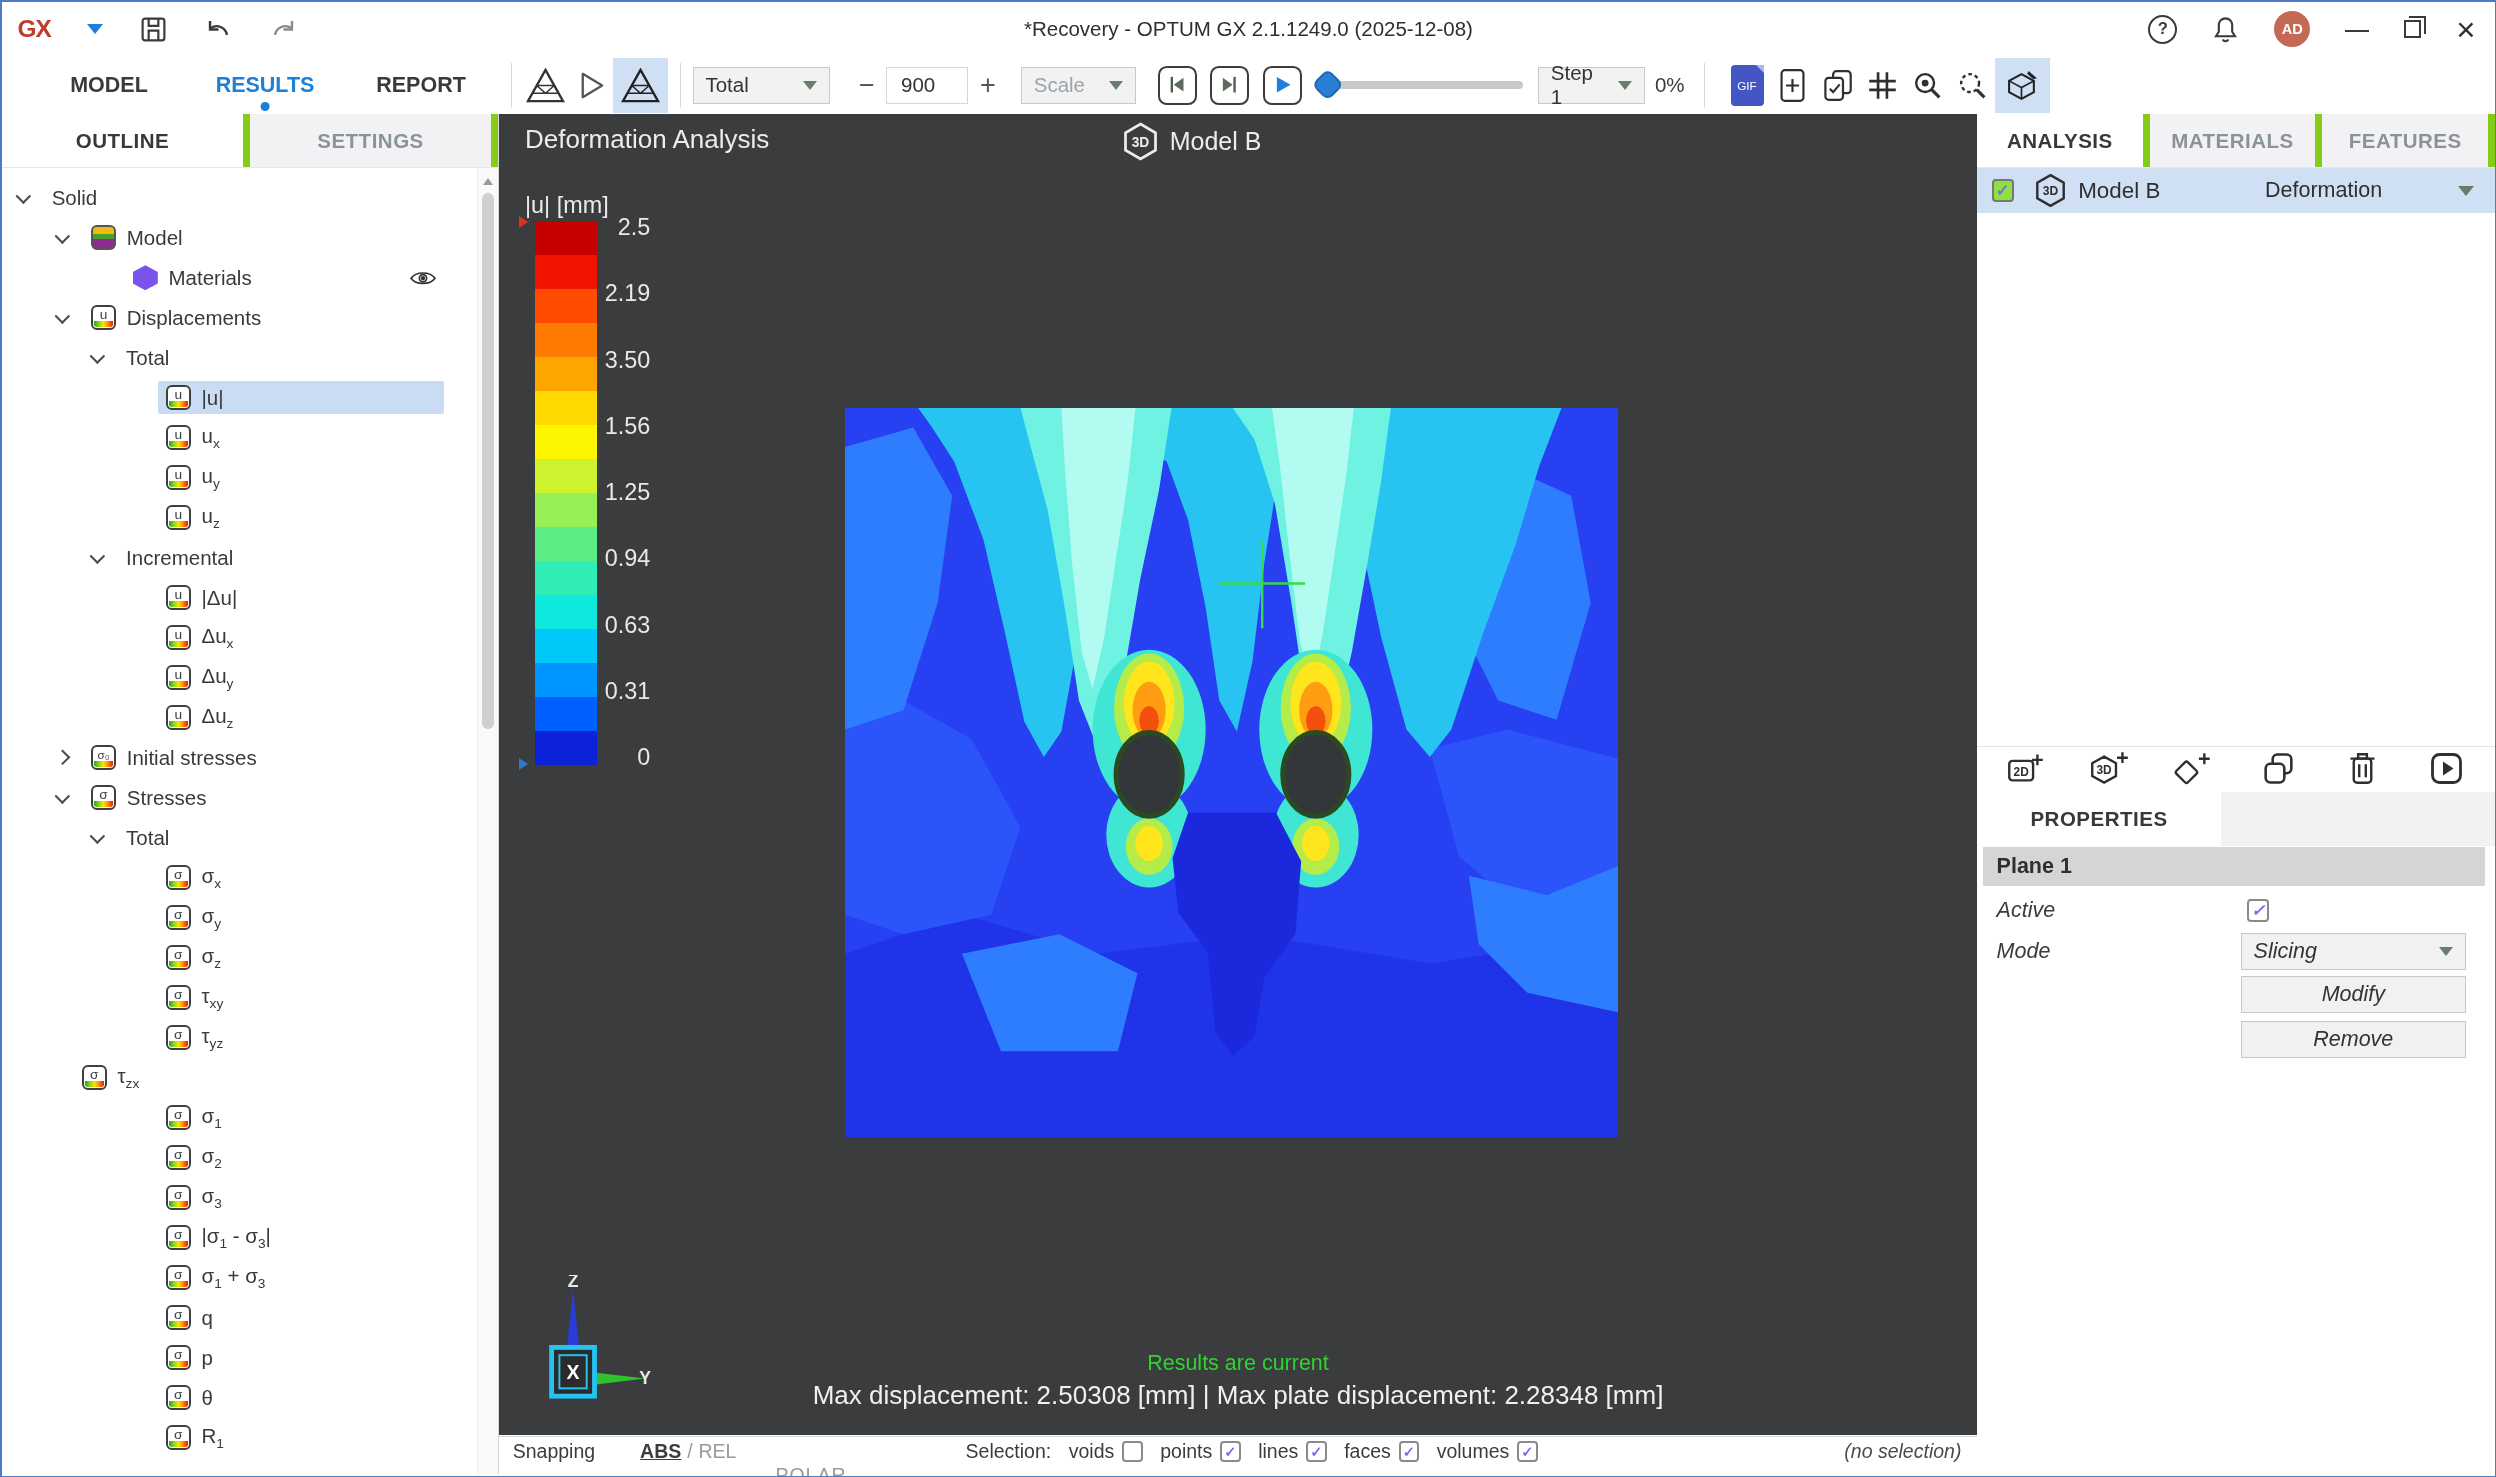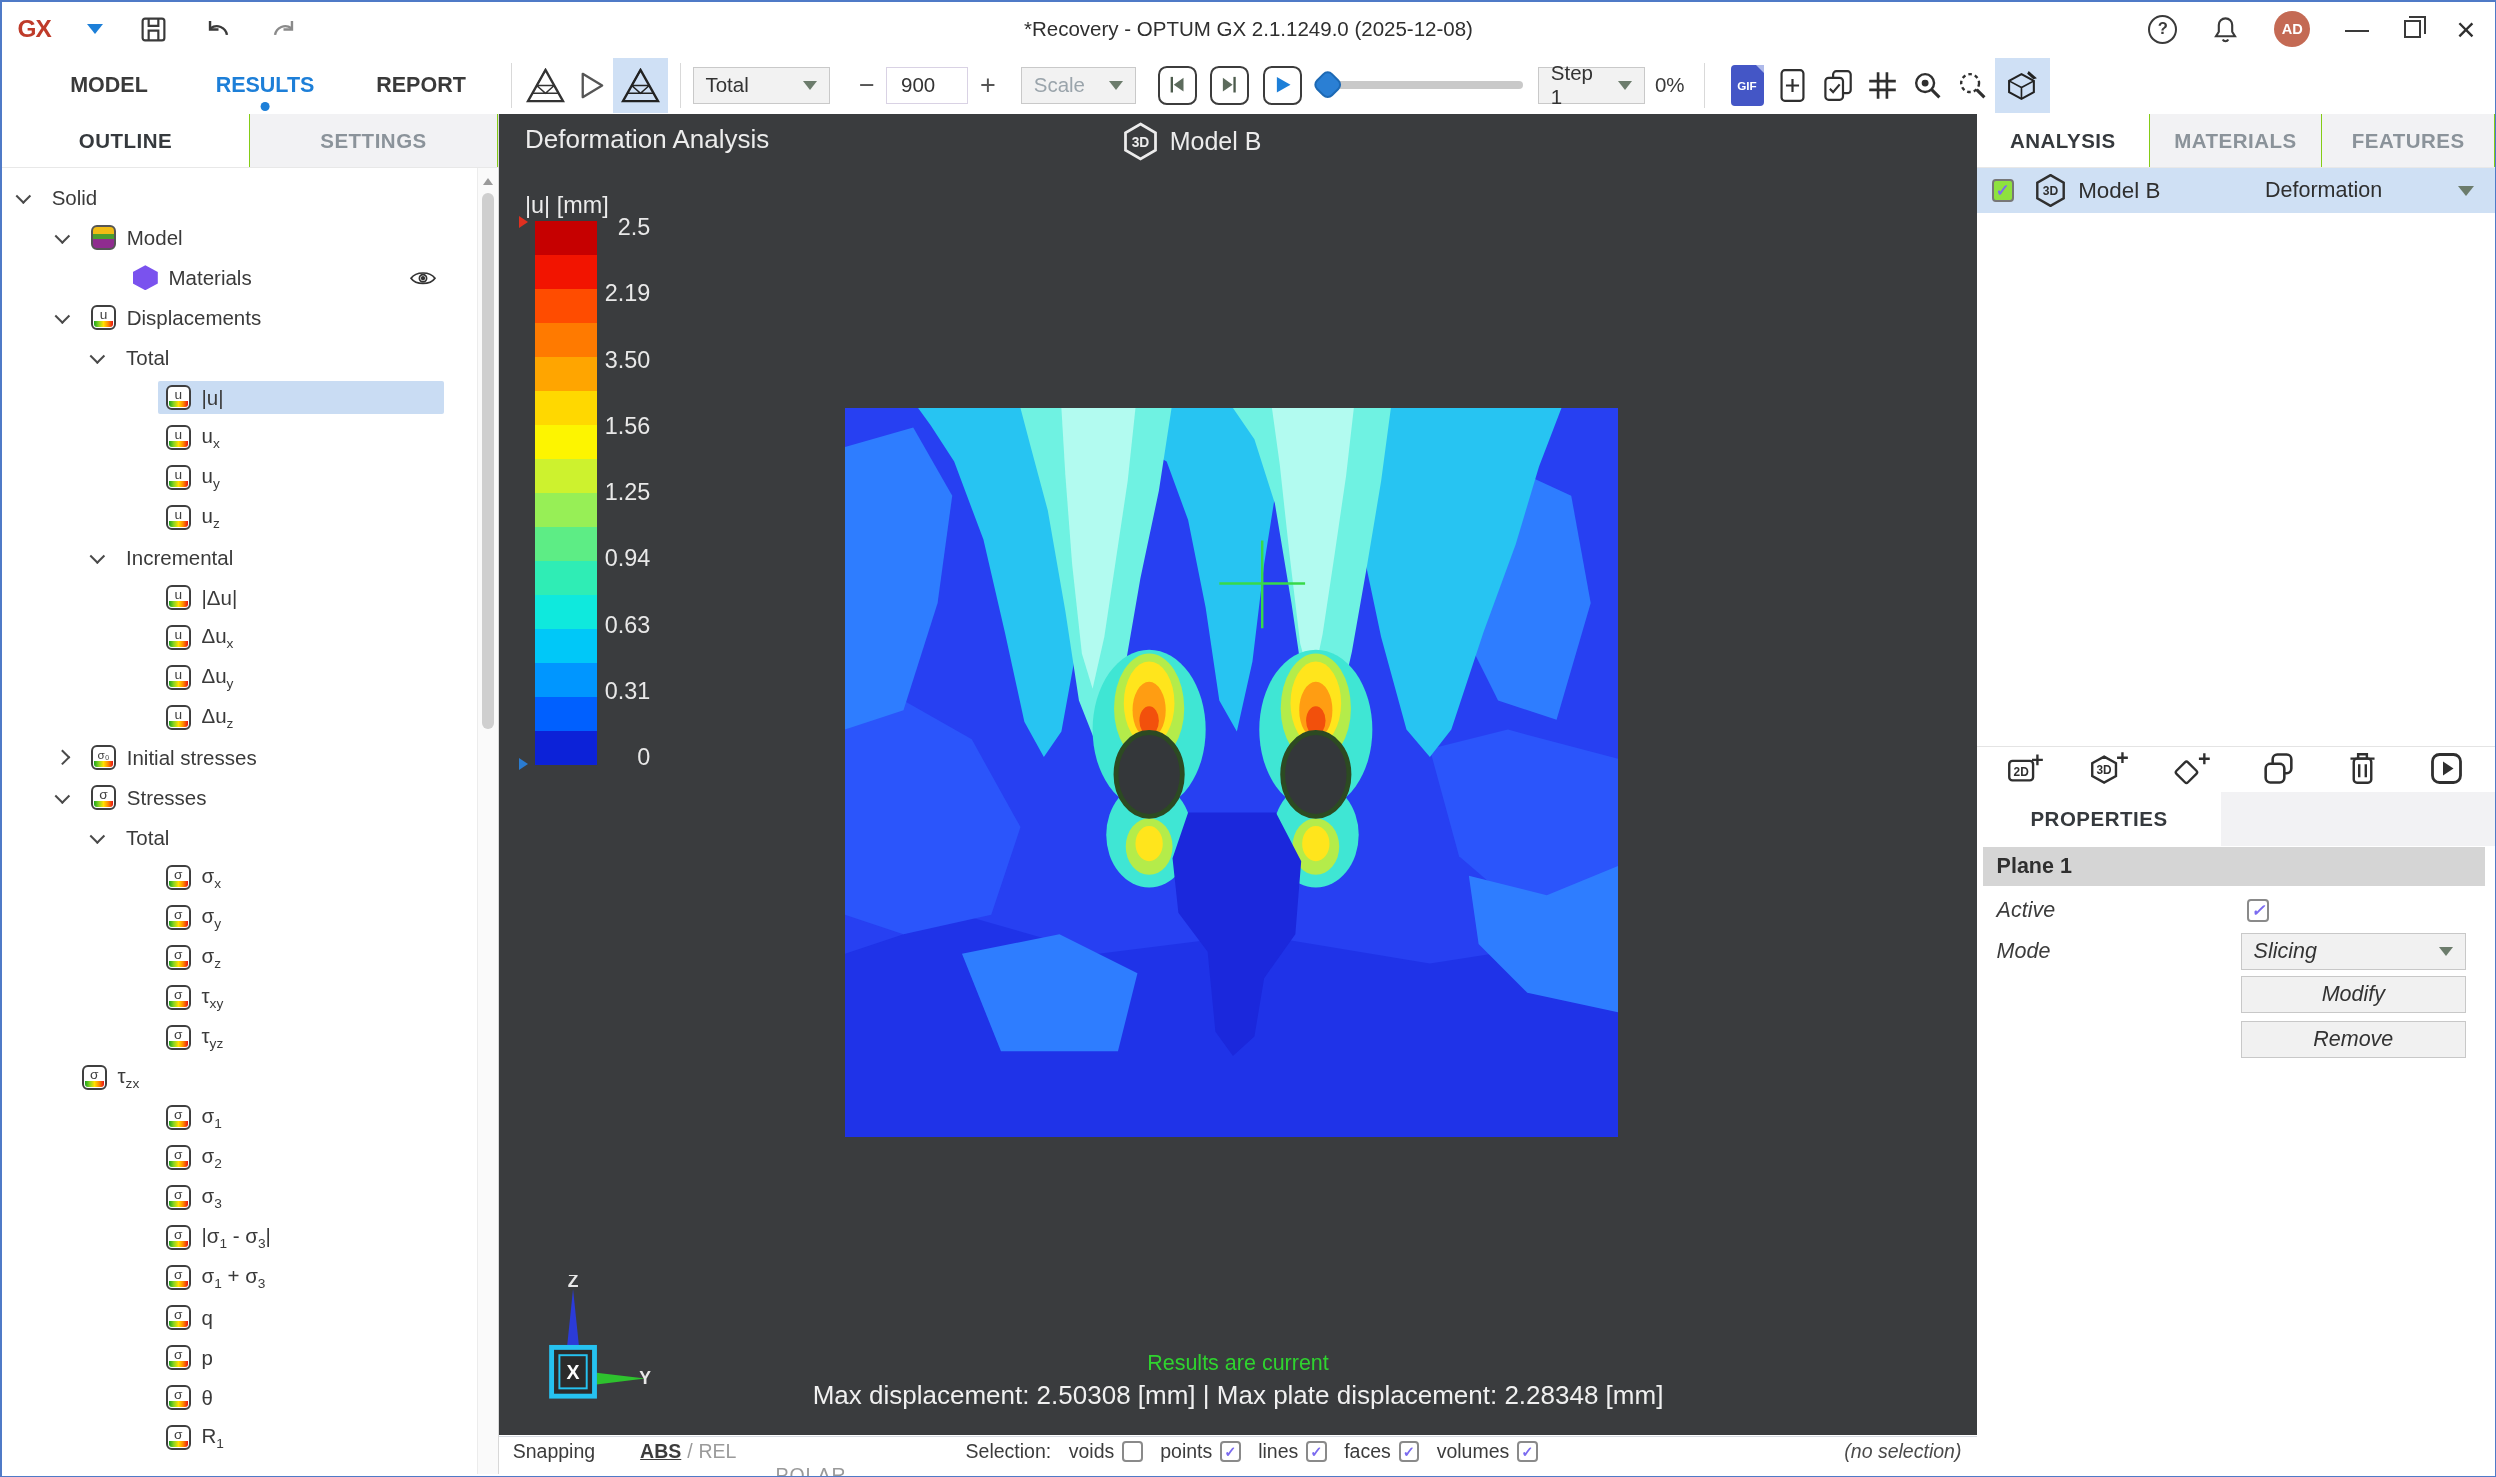--- a/index.html
+++ b/index.html
@@ -32,27 +32,27 @@
   .tile{background:#cfe0f5;width:55px;height:55px;}
   .dd{height:37px;background:#f2f2f2;border:1px solid #c9c9c9;display:flex;align-items:center;justify-content:space-between;padding:0 11.7px;font-size:20.5px;color:#333;flex:0 0 auto;}
   .dd .arr{width:0;height:0;border-left:7.8px solid transparent;border-right:7.8px solid transparent;border-top:9.8px solid #6c7c6c;margin-left:13.7px;}
   .dd.ghost{color:#9aa4ab;}
   .mathbtn{font-size:27px;color:#555;width:39px;text-align:center;}
   .num{height:37px;width:82px;border:1px solid #d9d2e4;background:#fff;font-size:20.5px;color:#333;display:flex;align-items:center;padding-left:13.7px;}
   .pbtn{width:39px;height:39px;border:2.4px solid #3c3c3c;border-radius:8.8px;display:flex;align-items:center;justify-content:center;flex:0 0 auto;}
   .slider{width:205px;height:8.8px;background:#c9c9c9;border-radius:4.9px;position:relative;margin:0 15.6px;flex:0 0 auto;}
   .thumb{position:absolute;left:-2px;top:50%;width:23.4px;height:23.4px;background:#2a7fd4;border:2px solid #1d69b4;border-radius:30%;transform:translateY(-50%) rotate(45deg);}
   .pct{font-size:20.5px;margin-left:9.8px;}
-  .gif-ic{width:33px;height:41px;background:#4456c6;border-radius:3.9px;color:#fff;font-size:11.7px;font-weight:bold;display:flex;align-items:center;justify-content:center;position:relative;}
+  .gif-ic{width:33px;height:41px;background:#4456c6;border-radius:3.9px;color:#fff;font-size:11.7px;font-weight:normal;display:flex;align-items:center;justify-content:center;position:relative;}
   .gif-ic::after{content:"";position:absolute;right:0;top:0;border-left:8.8px solid transparent;border-top:8.8px solid #aeb9ea;}
 
   
   .lpanel{position:absolute;left:0;top:112px;width:497px;bottom:2px;background:#fff;border-right:1px solid #d8d8d8;}
   .ptabs{display:flex;height:54px;border-bottom:1px solid #e8e8e8;}
-  .ptab{flex:1;display:flex;align-items:center;justify-content:center;font-weight:bold;font-size:20.5px;letter-spacing:0.5px;color:#8b939a;background:#f2f2f4;border-right:1px solid #84cc16;height:100%;cursor:default;}
+  .ptab{flex:1;display:flex;align-items:center;justify-content:center;font-weight:bold;font-size:20.5px;letter-spacing:0.5px;color:#8b939a;background:#f2f2f4;border-right:7px solid #84cc16;height:100%;cursor:default;}
   .ptab.on{background:#fff;color:#35393d;}
 
   
   .tree{position:absolute;left:0;top:54px;right:21.5px;bottom:0;overflow:hidden;padding-top:9.8px;}
   .trow{display:flex;align-items:center;height:40px;}
   .chev{width:10.7px;height:10.7px;border:solid #4a4a4a;border-width:0 2.4px 2.4px 0;flex:0 0 auto;margin-right:15.6px;}
   .chev[data-kind="down"]{transform:rotate(45deg) translate(-1px,-1px);}
   .chev[data-kind="right"]{transform:rotate(-45deg);}
   .chev[data-kind="none"]{visibility:hidden;margin-right:0;width:0;}
   .titem{display:flex;align-items:center;gap:10.7px;flex:1;margin-right:33px;padding:3.9px 7.8px;border-radius:2px;min-width:0;}

